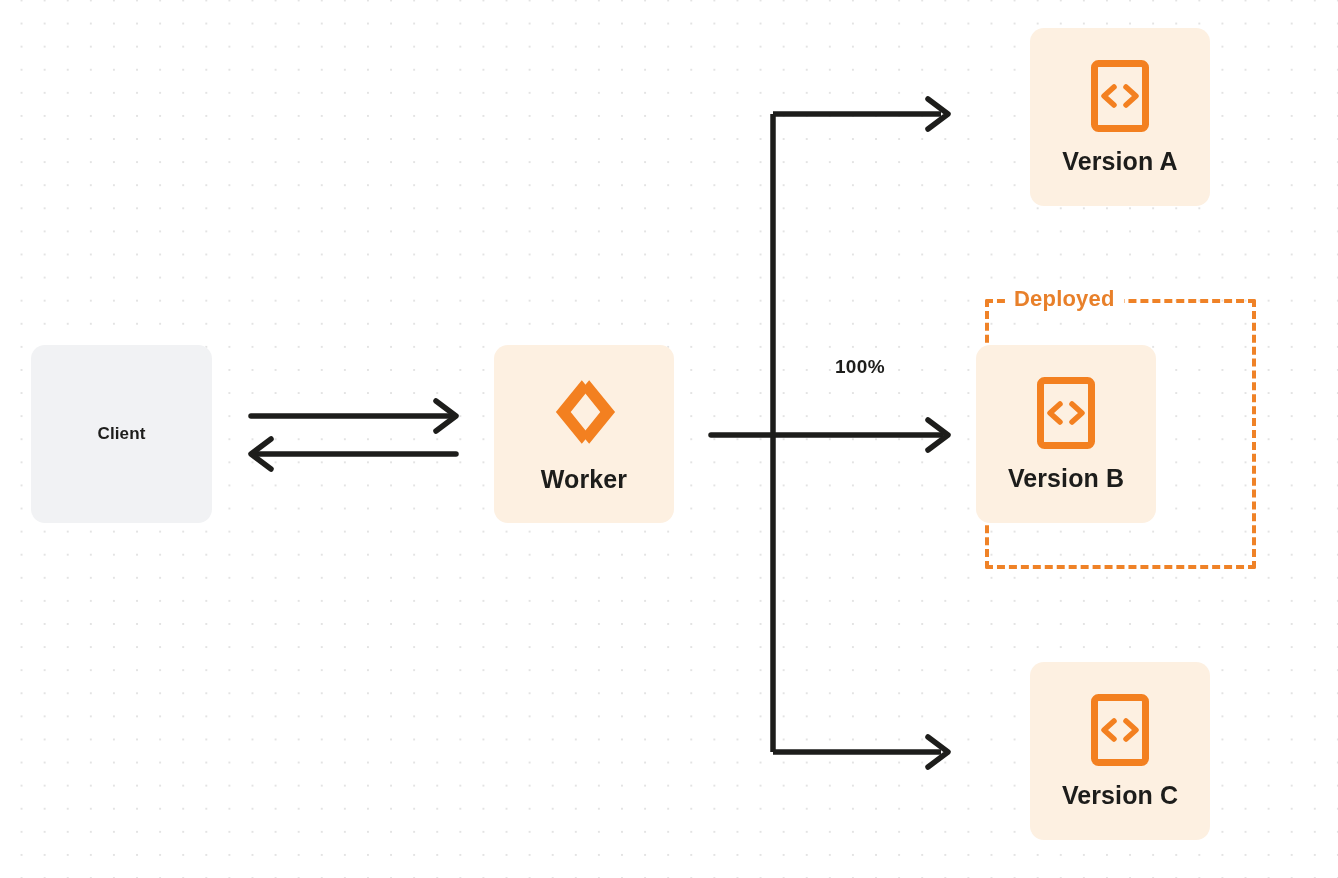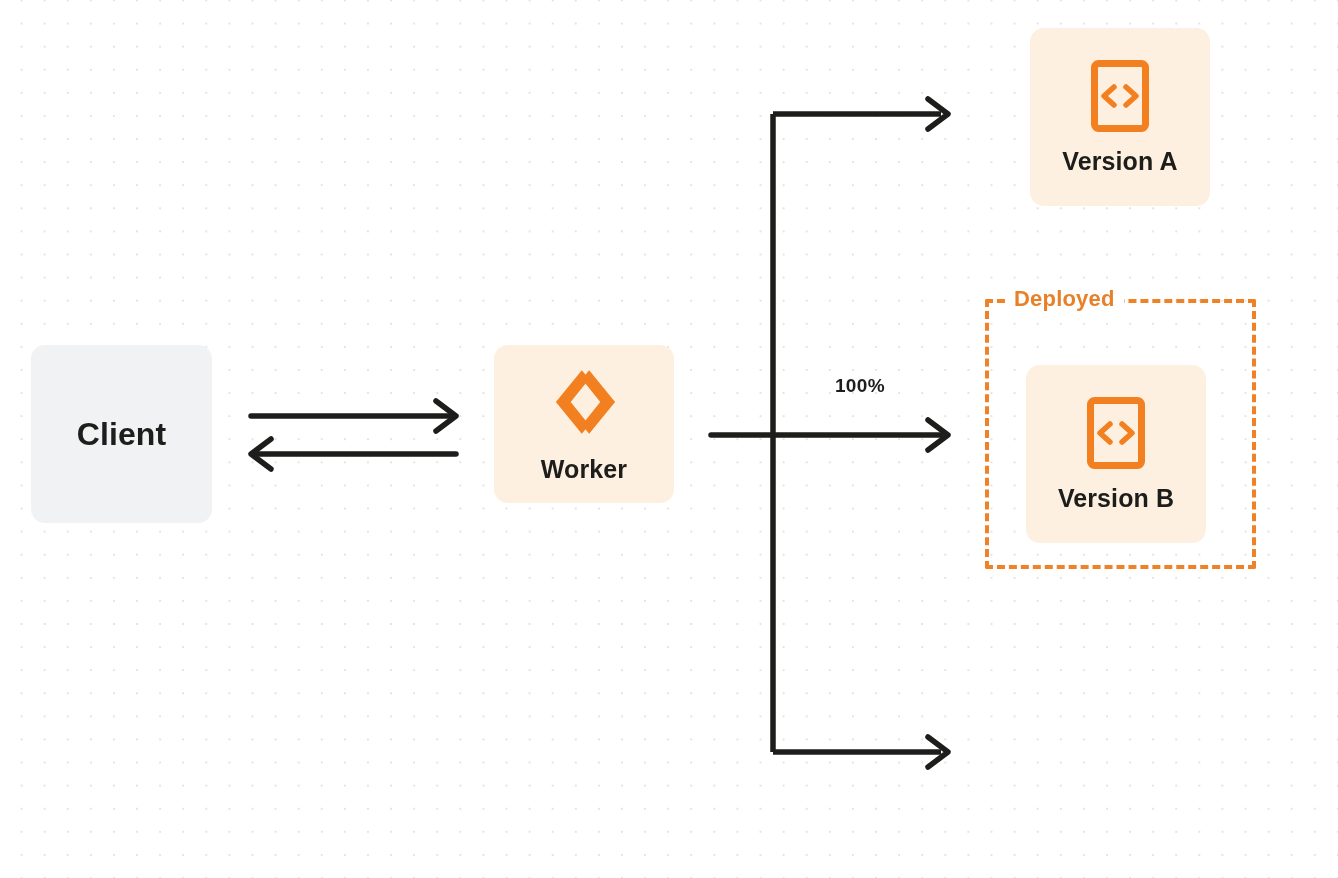--- a/index.html
+++ b/index.html
@@ -40,47 +40,47 @@
   }
 
   
   #client-node {
     left: 31px;
     top: 345px;
     width: 181px;
     height: 178px;
     background: #f1f2f4;
   }
-  #client-node .node-label { font-size: 32px; }
+  #client-node .node-label { font-size: 17px; }
 
   
   #worker-node {
     left: 494px;
     top: 345px;
     width: 180px;
-    height: 158px;
+    height: 178px;
     background: #fdf0e1;
   }
   #worker-node .node-label {
     font-size: 25px;
     margin-top: 16px;
   }
 
   
   .version-node {
     width: 180px;
     height: 178px;
     background: #fdf0e1;
   }
   .version-node .node-label {
     font-size: 25px;
     margin-top: 14px;
   }
   #version-a-node { left: 1030px; top: 28px; }
-  #version-b-node { left: 1026px; top: 345px; margin-top: 20px; }
+  #version-b-node { left: 976px; top: 345px; }
   #version-c-node { left: 1030px; top: 662px; }
 
   
   .worker-icon { width: 74px; height: 74px; display: block; }
   .code-icon   { width: 60px; height: 74px; display: block; }
 
   
   #deployed-group {
     position: absolute;
     left: 985px;
@@ -120,21 +120,21 @@
     left: 784px;
     top: 350px;
     width: 152px;
     text-align: center;
     color: #1d1d1b;
     font-size: 19px;
     font-weight: bold;
     letter-spacing: 0.4px;
     line-height: 33px;
   }
-  #traffic-label div { white-space: nowrap; margin-top: 19px; }
+  #traffic-label div { white-space: nowrap; }
 </style>
 </head>
 <body>
 
 <div id="canvas">
 
   <svg id="connectors" viewBox="0 0 1338 878" xmlns="http://www.w3.org/2000/svg">
     <g fill="none" stroke="#1d1d1b" stroke-width="5.5" stroke-linecap="round" stroke-linejoin="round">
 
       <g>
@@ -206,14 +206,24 @@
     <span>
       <svg class="code-icon" viewBox="0 0 60 74" xmlns="http://www.w3.org/2000/svg">
         <rect x="4.5" y="4.5" width="51" height="65" rx="4" ry="4" fill="none" stroke="#f38020" stroke-width="7"></rect>
         <path d="M24 28 L14 37 L24 46" fill="none" stroke="#f38020" stroke-width="5.5" stroke-linecap="round" stroke-linejoin="round"></path>
         <path d="M36 28 L46 37 L36 46" fill="none" stroke="#f38020" stroke-width="5.5" stroke-linecap="round" stroke-linejoin="round"></path>
       </svg>
     </span>
     <span class="node-label">Version B</span>
   </div>
 
+  <div class="node version-node" id="version-c-node">
+    <span>
+      <svg class="code-icon" viewBox="0 0 60 74" xmlns="http://www.w3.org/2000/svg">
+        <rect x="4.5" y="4.5" width="51" height="65" rx="4" ry="4" fill="none" stroke="#f38020" stroke-width="7"></rect>
+        <path d="M24 28 L14 37 L24 46" fill="none" stroke="#f38020" stroke-width="5.5" stroke-linecap="round" stroke-linejoin="round"></path>
+        <path d="M36 28 L46 37 L36 46" fill="none" stroke="#f38020" stroke-width="5.5" stroke-linecap="round" stroke-linejoin="round"></path>
+      </svg>
+    </span>
+    <span class="node-label">Version C</span>
+  </div>
 
 </div>
 
 </body></html>

